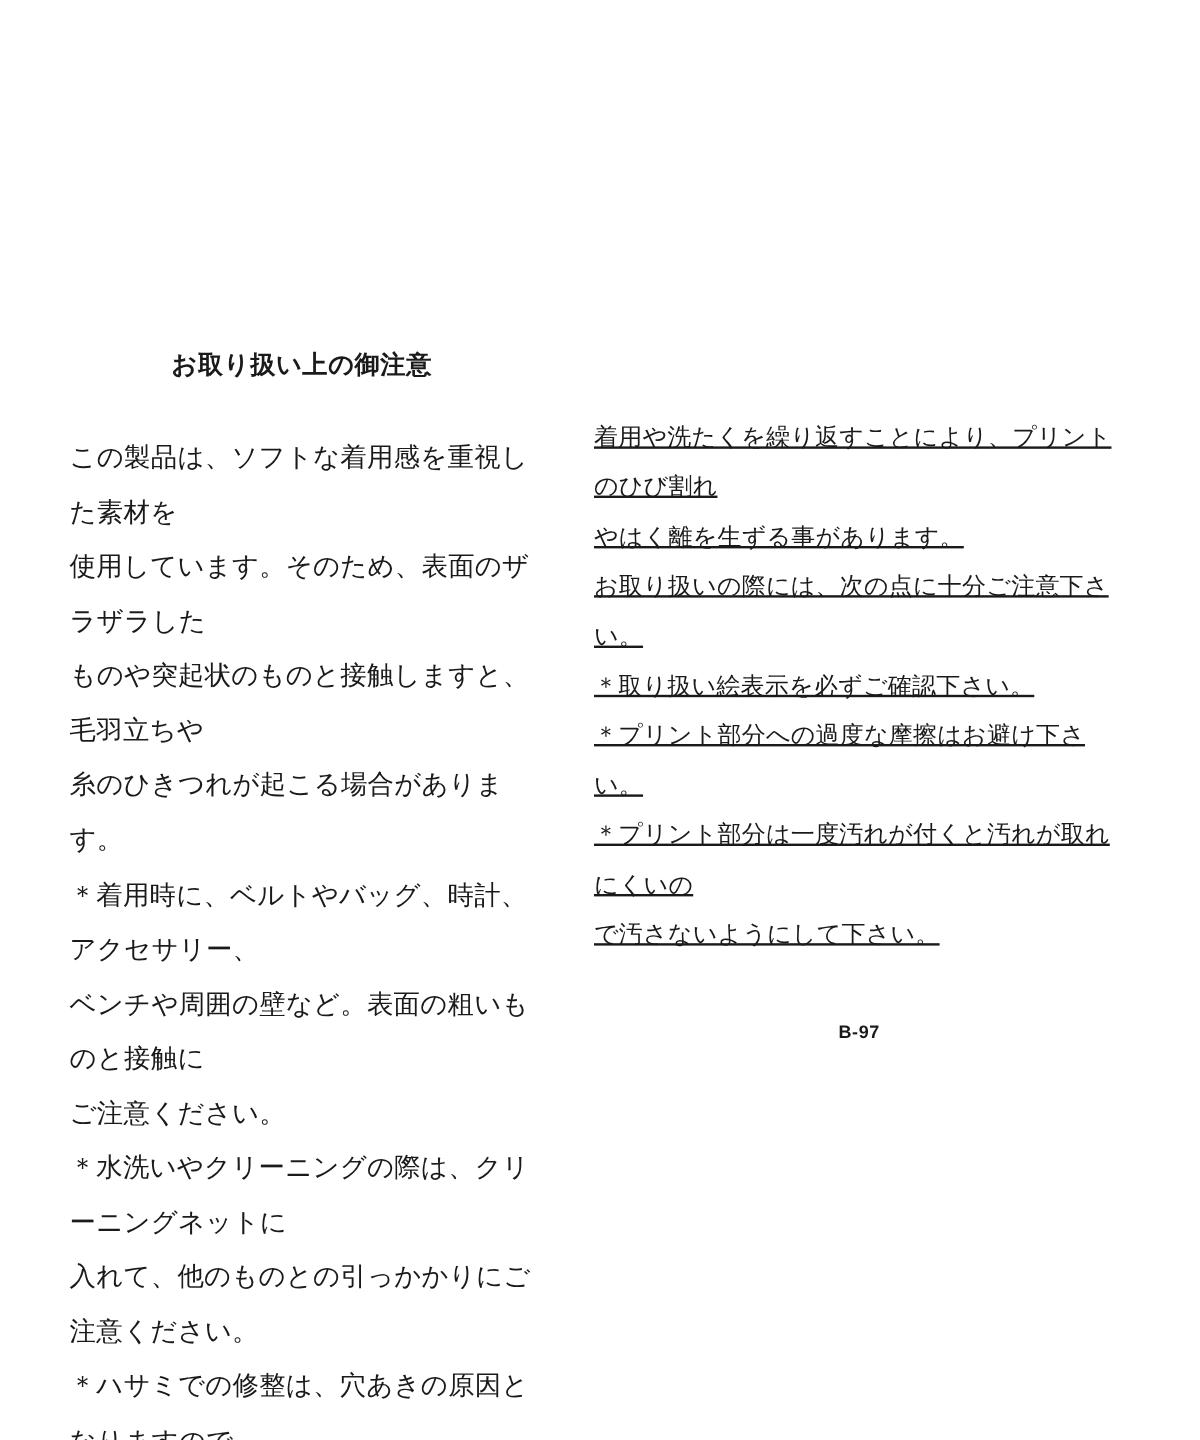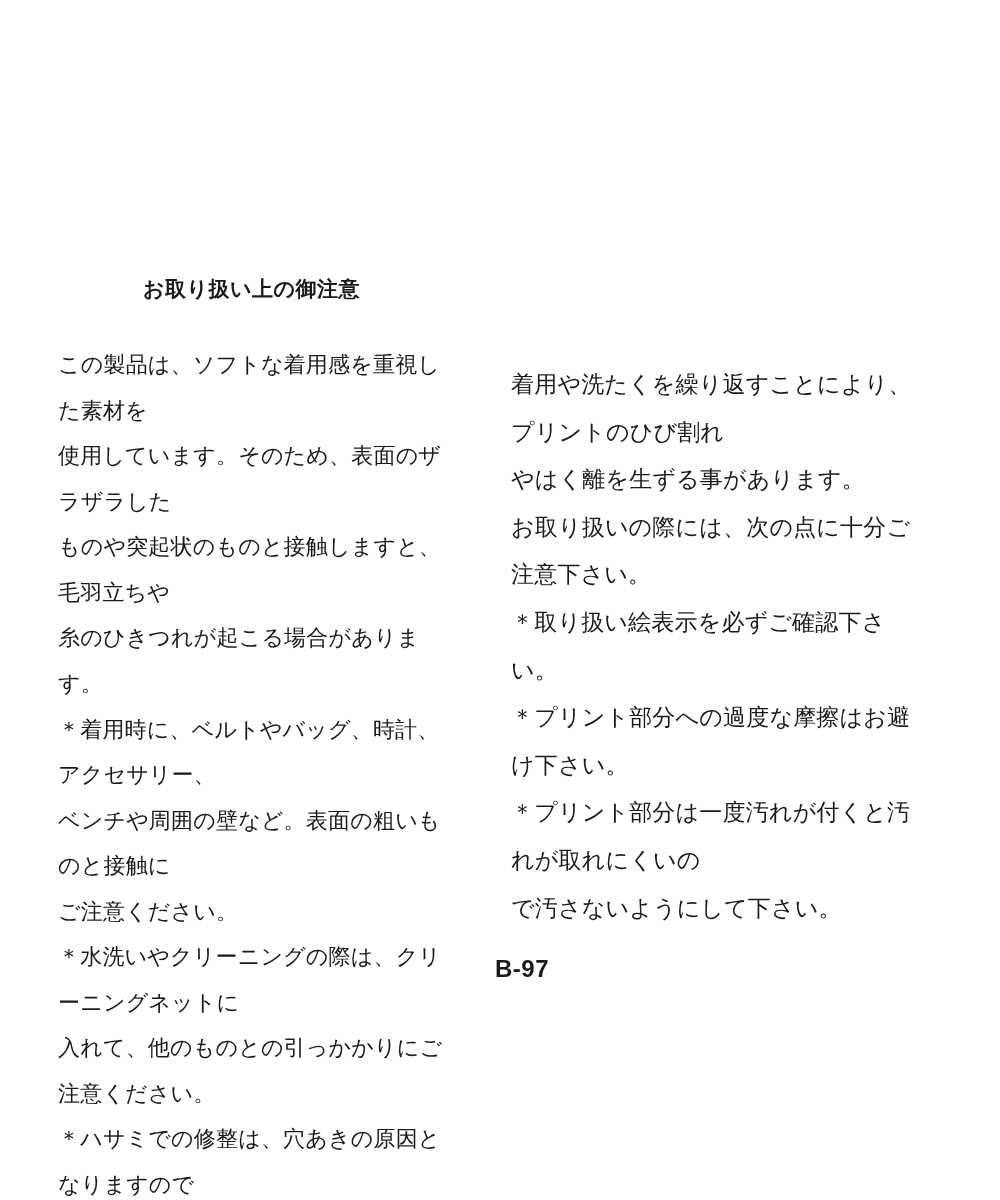--- a/index.html
+++ b/index.html
@@ -25,21 +25,21 @@
   .notice-left {
     position: absolute;
     left: 58px;
     top: 275px;
     width: 400px;
   }
   .notice-left .notice-title {
     font-size: 21px;
     font-weight: bold;
     letter-spacing: 0.5px;
-    margin: 0 0 40px 85px;
+    margin: 16px 0 40px 85px;
     line-height: 1.3;
   }
   .notice-left .notice-body {
     font-size: 22px;
     line-height: 2.07;
     letter-spacing: 0.2px;
     margin: 0;
     white-space: pre-line;
   }
   .notice-left .notice-code {
@@ -61,31 +61,32 @@
   .notice-right .notice-title {
     font-size: 21px;
     font-weight: bold;
     text-align: center;
     line-height: 1.75;
     margin: 0 0 58px 0;
     letter-spacing: 0.5px;
     white-space: pre-line;
   }
   .notice-right .notice-body {
-    font-size: 23px;
+    font-size: 20px;
     line-height: 2.07;
     letter-spacing: 0.2px;
-    margin: 16px;
+    margin: 0;
     white-space: pre-line;
+    text-decoration: underline;
   }
   .notice-right .notice-code {
-    font-size: 24px;
+    font-size: 15px;
     font-weight: bold;
-    text-align: left;
-    margin-top: 23px;
+    text-align: center;
+    margin-top: 52px;
     padding-right: 8px;
     letter-spacing: 0.5px;
   }
 </style>
 </head>
 <body>
 
 <div class="page">
 
   <section class="notice-left">

